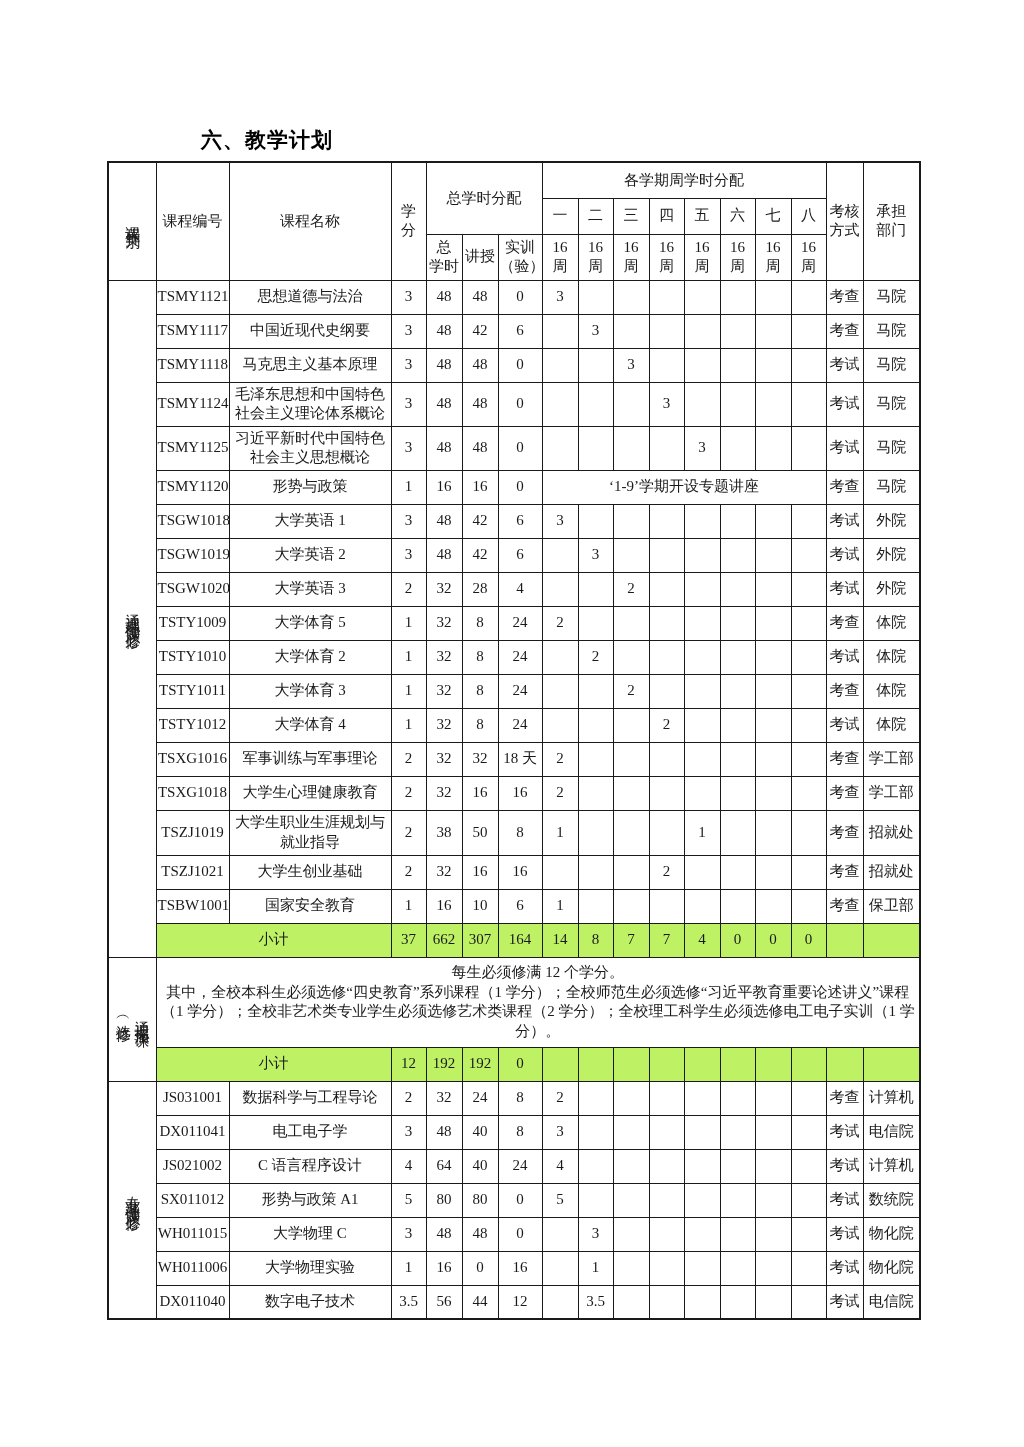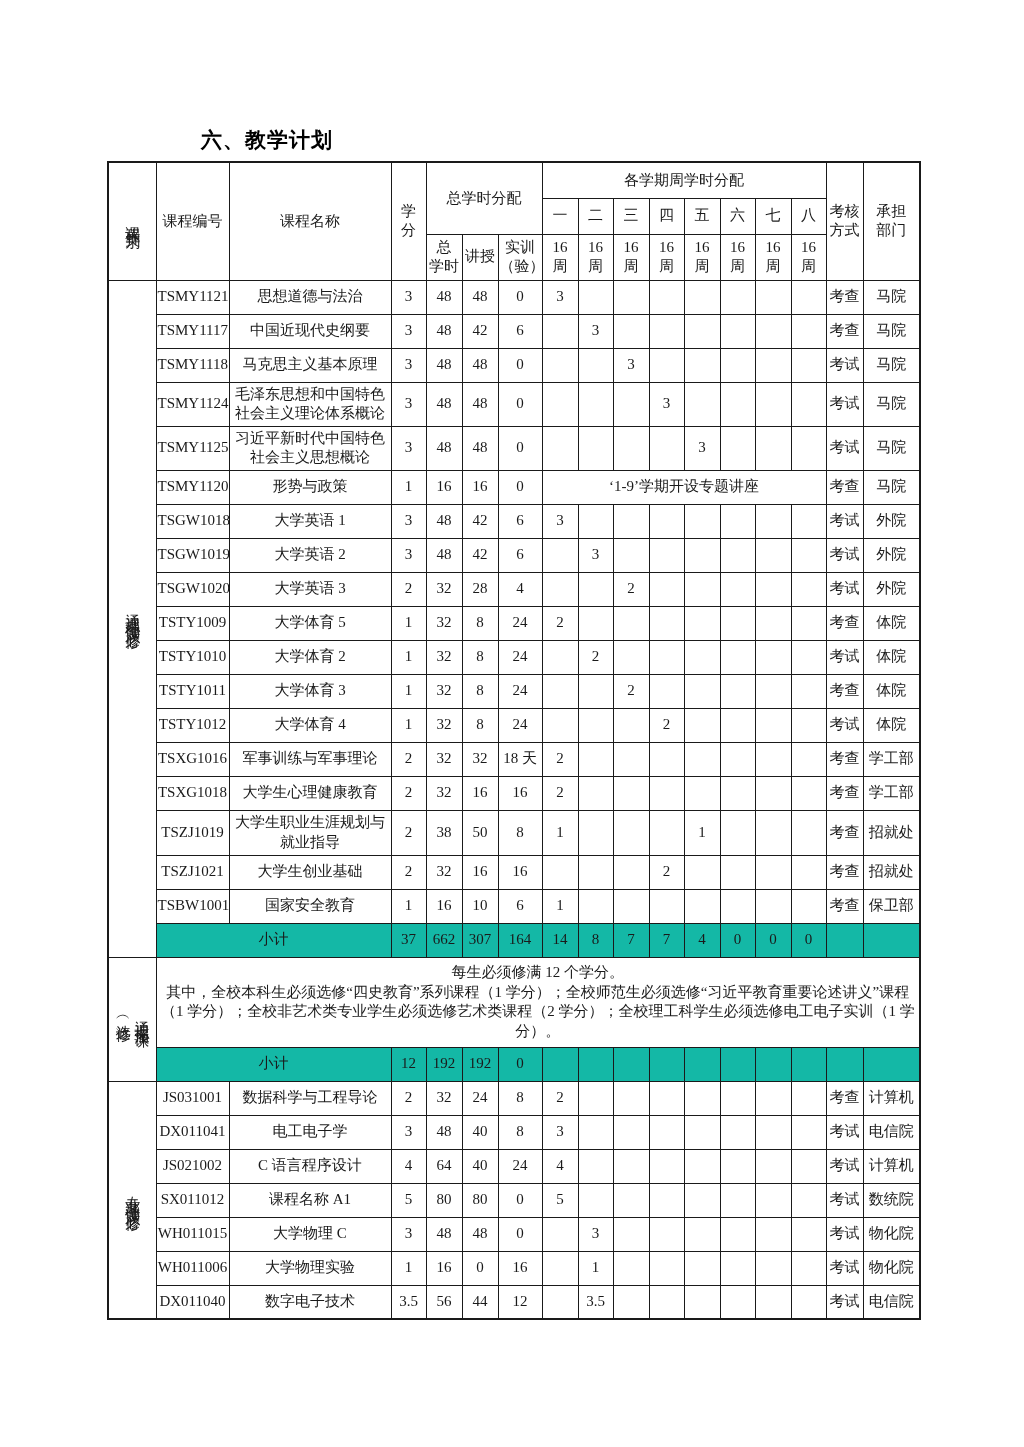--- a/index.html
+++ b/index.html
@@ -54,21 +54,21 @@
     padding-left: 4px;
     padding-right: 2px;
   }
   td.code { font-size: 14px; }
   td.note {
     text-align: left;
     padding: 4px 8px;
     line-height: 1.55;
     font-size: 15px;
   }
-  tr.subtotal td { background: #14b8a6; }
+  tr.subtotal td { background: #bef264; }
   .vert {
     writing-mode: vertical-rl;
     text-orientation: mixed;
     display: inline-block;
     letter-spacing: 3px;
     line-height: 1.25;
     white-space: pre-line;
     text-align: center;
   }
 </style>
@@ -555,21 +555,21 @@
           <td></td>
           <td></td>
           <td></td>
           <td></td>
           <td></td>
           <td>考试</td>
           <td>计算机</td>
         </tr>
         <tr style="height: 34px;">
           <td class="code">SX011012</td>
-          <td class="name">课程名称 A1</td>
+          <td class="name">形势与政策 A1</td>
           <td>5</td>
           <td>80</td>
           <td>80</td>
           <td>0</td>
           <td>5</td>
           <td></td>
           <td></td>
           <td></td>
           <td></td>
           <td></td>

